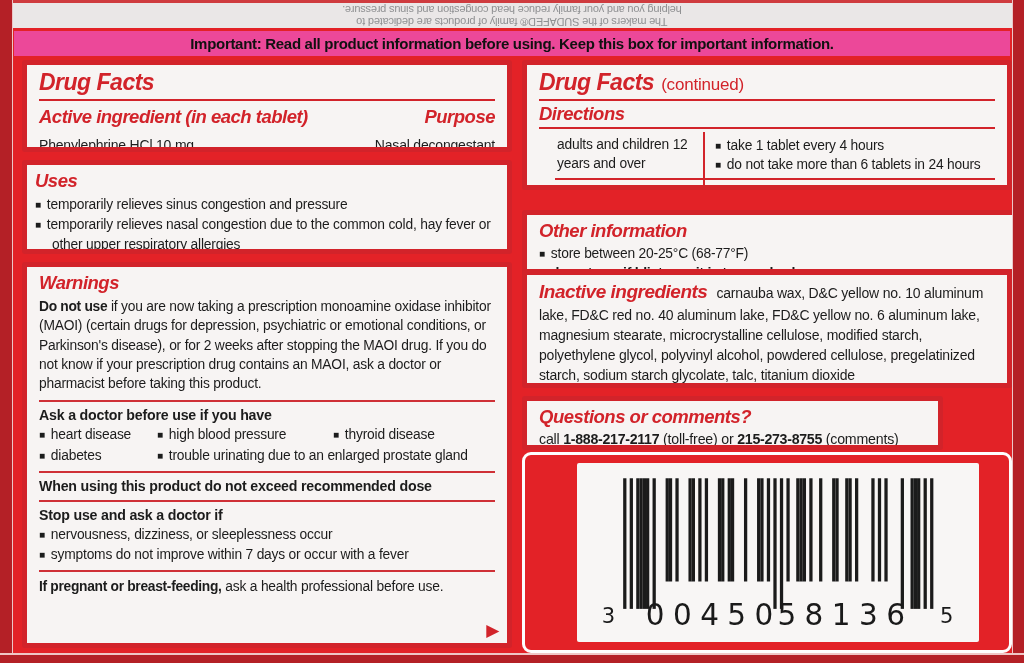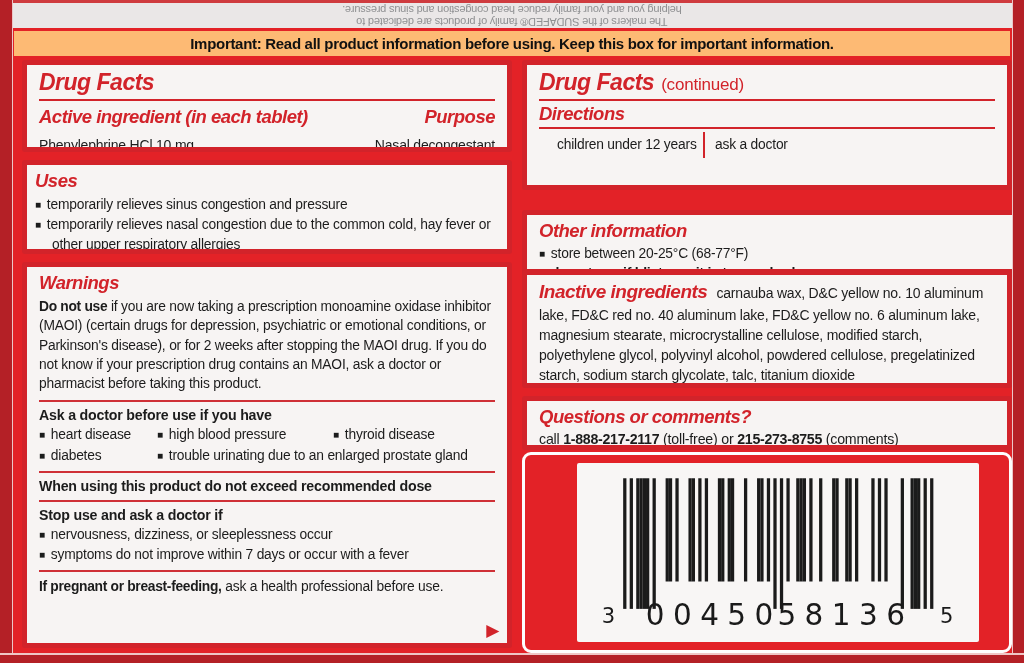--- a/index.html
+++ b/index.html
@@ -11,21 +11,21 @@
   }
   *{box-sizing:border-box;margin:0;padding:0;}
   body{margin:0;background:#ffffff;font-family:"Liberation Sans",sans-serif;}
   .stage{position:relative;width:1024px;height:663px;background:var(--red);overflow:hidden;letter-spacing:-0.2px;}
 
   
   .flap{position:absolute;left:0;top:0;width:1024px;height:28px;background:#eae7e7;border-top:3px solid #cf3b3f;display:flex;align-items:center;justify-content:center;}
   .flap .flip{transform:rotate(180deg);text-align:center;color:#8f9092;font-size:11px;line-height:11.5px;width:100%;}
 
   
-  .important-band{position:absolute;left:14px;right:14px;top:31px;height:25px;background:#fdba74;display:flex;align-items:center;justify-content:center;}
+  .important-band{position:absolute;left:14px;right:14px;top:31px;height:25px;background:#ec4899;display:flex;align-items:center;justify-content:center;}
   .important-band p{font-weight:bold;color:#111;font-size:15px;letter-spacing:-0.3px;}
 
   
   .panel{position:absolute;background:var(--panel);border:5px solid var(--red-line);border-radius:3px;padding:4px 12px 4px 12px;overflow:hidden;color:var(--ink);}
   .panel h1{color:var(--red-line);font-style:italic;font-weight:bold;font-size:23px;letter-spacing:-0.5px;}
   .h1u{border-bottom:2.5px solid var(--red-line);padding-bottom:3px;margin-bottom:4px;}
   .panel h2{color:var(--red-line);font-style:italic;font-weight:bold;font-size:18.5px;letter-spacing:-0.5px;margin:1px 0 3px 0;}
   .panel h3{color:var(--ink);font-weight:bold;font-size:14.2px;margin:4px 0 2px 0;}
   .hr{border-top:2px solid #cf3036;margin:6px 0 5px 0;}
   .bullet{padding-left:17px;text-indent:-17px;font-size:13.8px;line-height:1.4;}
@@ -61,21 +61,21 @@
   .dir-table .bullet{font-size:13.8px;}
 
   .right-p2{left:522px;top:210px;width:518px;height:64px;}
   .right-p2 .bullet{line-height:1.35;}
   .bold-line{font-weight:bold;font-size:14.2px;letter-spacing:-0.3px;}
 
   .right-p3{left:522px;top:270px;width:490px;height:118px;}
   .flow{font-size:14px;line-height:1.42;}
   .inline-h{color:var(--red-line);font-style:italic;font-weight:bold;font-size:19px;letter-spacing:-0.5px;padding-right:9px;}
 
-  .right-p4{left:522px;top:396px;width:490px;height:54px;}
+  .right-p4{left:522px;top:396px;width:421px;height:54px;}
   .call-line{font-size:14.2px;margin-top:1px;}
   .call-line b{letter-spacing:-0.3px;}
 
   
   .bc-region{position:absolute;left:522px;top:452px;width:490px;height:201px;background:var(--red);border:3px solid #fdfdfd;border-radius:9px;}
   .bc-box{position:absolute;left:52px;top:8px;width:402px;height:179px;background:#f8f6f5;border-radius:2px;}
   .bc-box svg{display:block;margin:10px auto 0 auto;}
   .bc-box svg text{font-family:"DejaVu Sans","Liberation Sans",sans-serif;fill:#1a1a1a;}
 
   
@@ -142,20 +142,27 @@
     <span class="tri">▶</span>
   </div>
 
   <div class="panel right-p1">
     <div class="h1row">
       <h1>Drug Facts</h1>
       <span class="cont">(continued)</span>
     </div>
     <h2 class="h2u">Directions</h2>
     <div class="dir-table">
+      <div class="dr r1">
+        <div class="dl">adults and children 12 years and over</div>
+        <div class="dv">
+          <p class="bullet"><span class="sq">■</span><span>take 1 tablet every 4 hours</span></p>
+          <p class="bullet"><span class="sq">■</span><span>do not take more than 6 tablets in 24 hours</span></p>
+        </div>
+      </div>
       <div class="dr r2">
         <div class="dl">children under 12 years</div>
         <div class="dv">ask a doctor</div>
       </div>
     </div>
   </div>
 
   <div class="panel right-p2">
     <h2>Other information</h2>
     <p class="bullet"><span class="sq">■</span><span>store between 20-25°C (68-77°F)</span></p>

